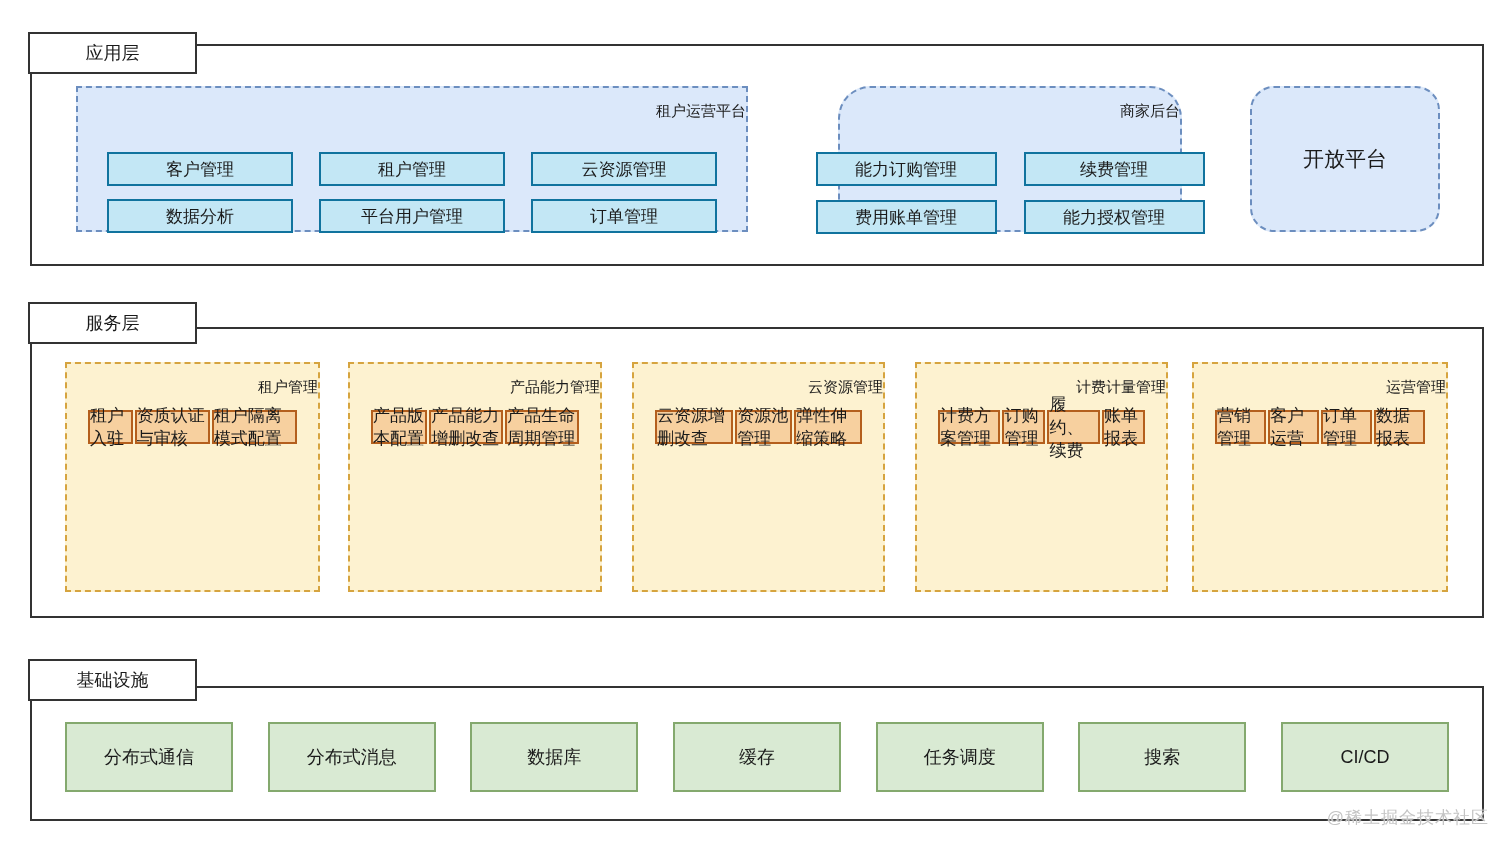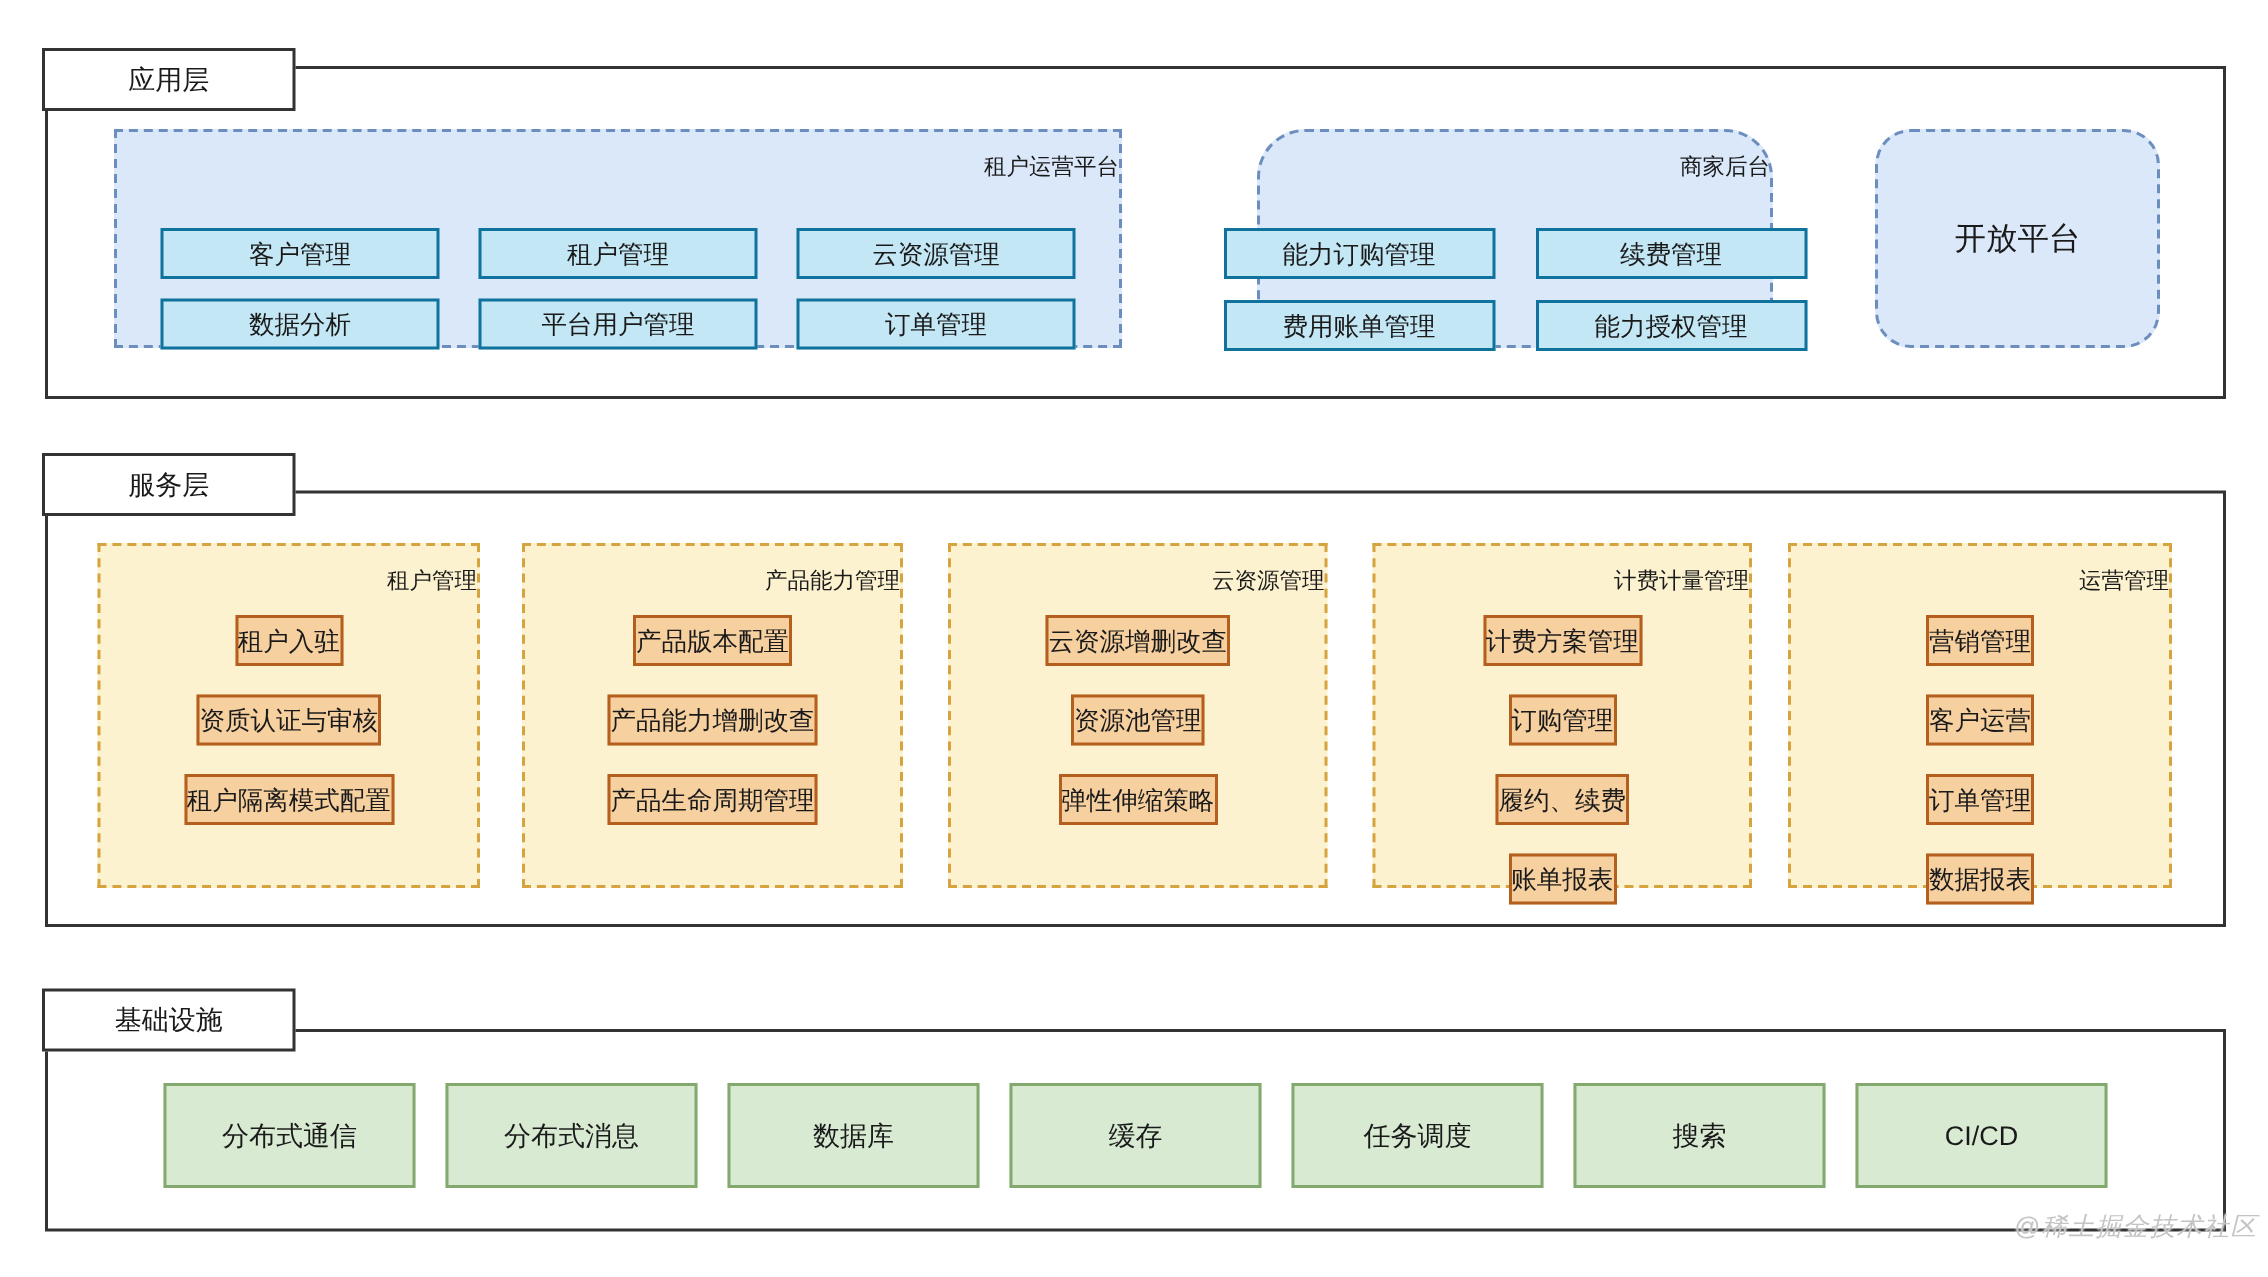--- a/index.html
+++ b/index.html
@@ -74,53 +74,52 @@
     background: #fdf2d0;
     border: 2px dashed #d6a43f;
     z-index: 2;
   }
   .svc-col-0 { left: 65px;   width: 255px; }
   .svc-col-1 { left: 348px;  width: 254px; }
   .svc-col-2 { left: 632px;  width: 253px; }
   .svc-col-3 { left: 915px;  width: 253px; }
   .svc-col-4 { left: 1192px; width: 256px; }
 
-  .svc-items { display: flex; flex-direction: column; gap: 19px; margin: 10px 21px 0; align-items: center; }
+  .svc-items { display: flex; gap: 2px; margin: 10px 21px 0; }
   .orange-item {
     height: 34px;
     background: #f7d09f;
     border: 2px solid #b45f1d;
     display: flex; align-items: center; justify-content: center;
     font-size: 17px;
   }
 
   
   .infra-row {
     position: absolute; left: 65px; top: 722px; width: 1384px;
-    display: flex; justify-content: center;
+    display: flex; justify-content: space-between;
     z-index: 2;
     gap: 20px;
   }
   .green-item {
     width: 168px; height: 70px;
     background: #d9ead3;
     border: 2px solid #84a96e;
     display: flex; align-items: center; justify-content: center;
     font-size: 18px;
   }
 
   
   .watermark {
-    position: absolute; right: 7px; bottom: 22px;
+    position: absolute; right: 23px; bottom: 22px;
     font-size: 17px;
     color: #c4c4c4;
     text-shadow: 0 0 2px #ffffff;
     z-index: 8;
     letter-spacing: 1px;
-    font-style: italic;
   }
 </style>
 </head>
 <body>
 
 <div class="canvas">
 
   <div class="layer-box box-app"></div>
   <div class="layer-label label-app">
     <span>应用层</span>

